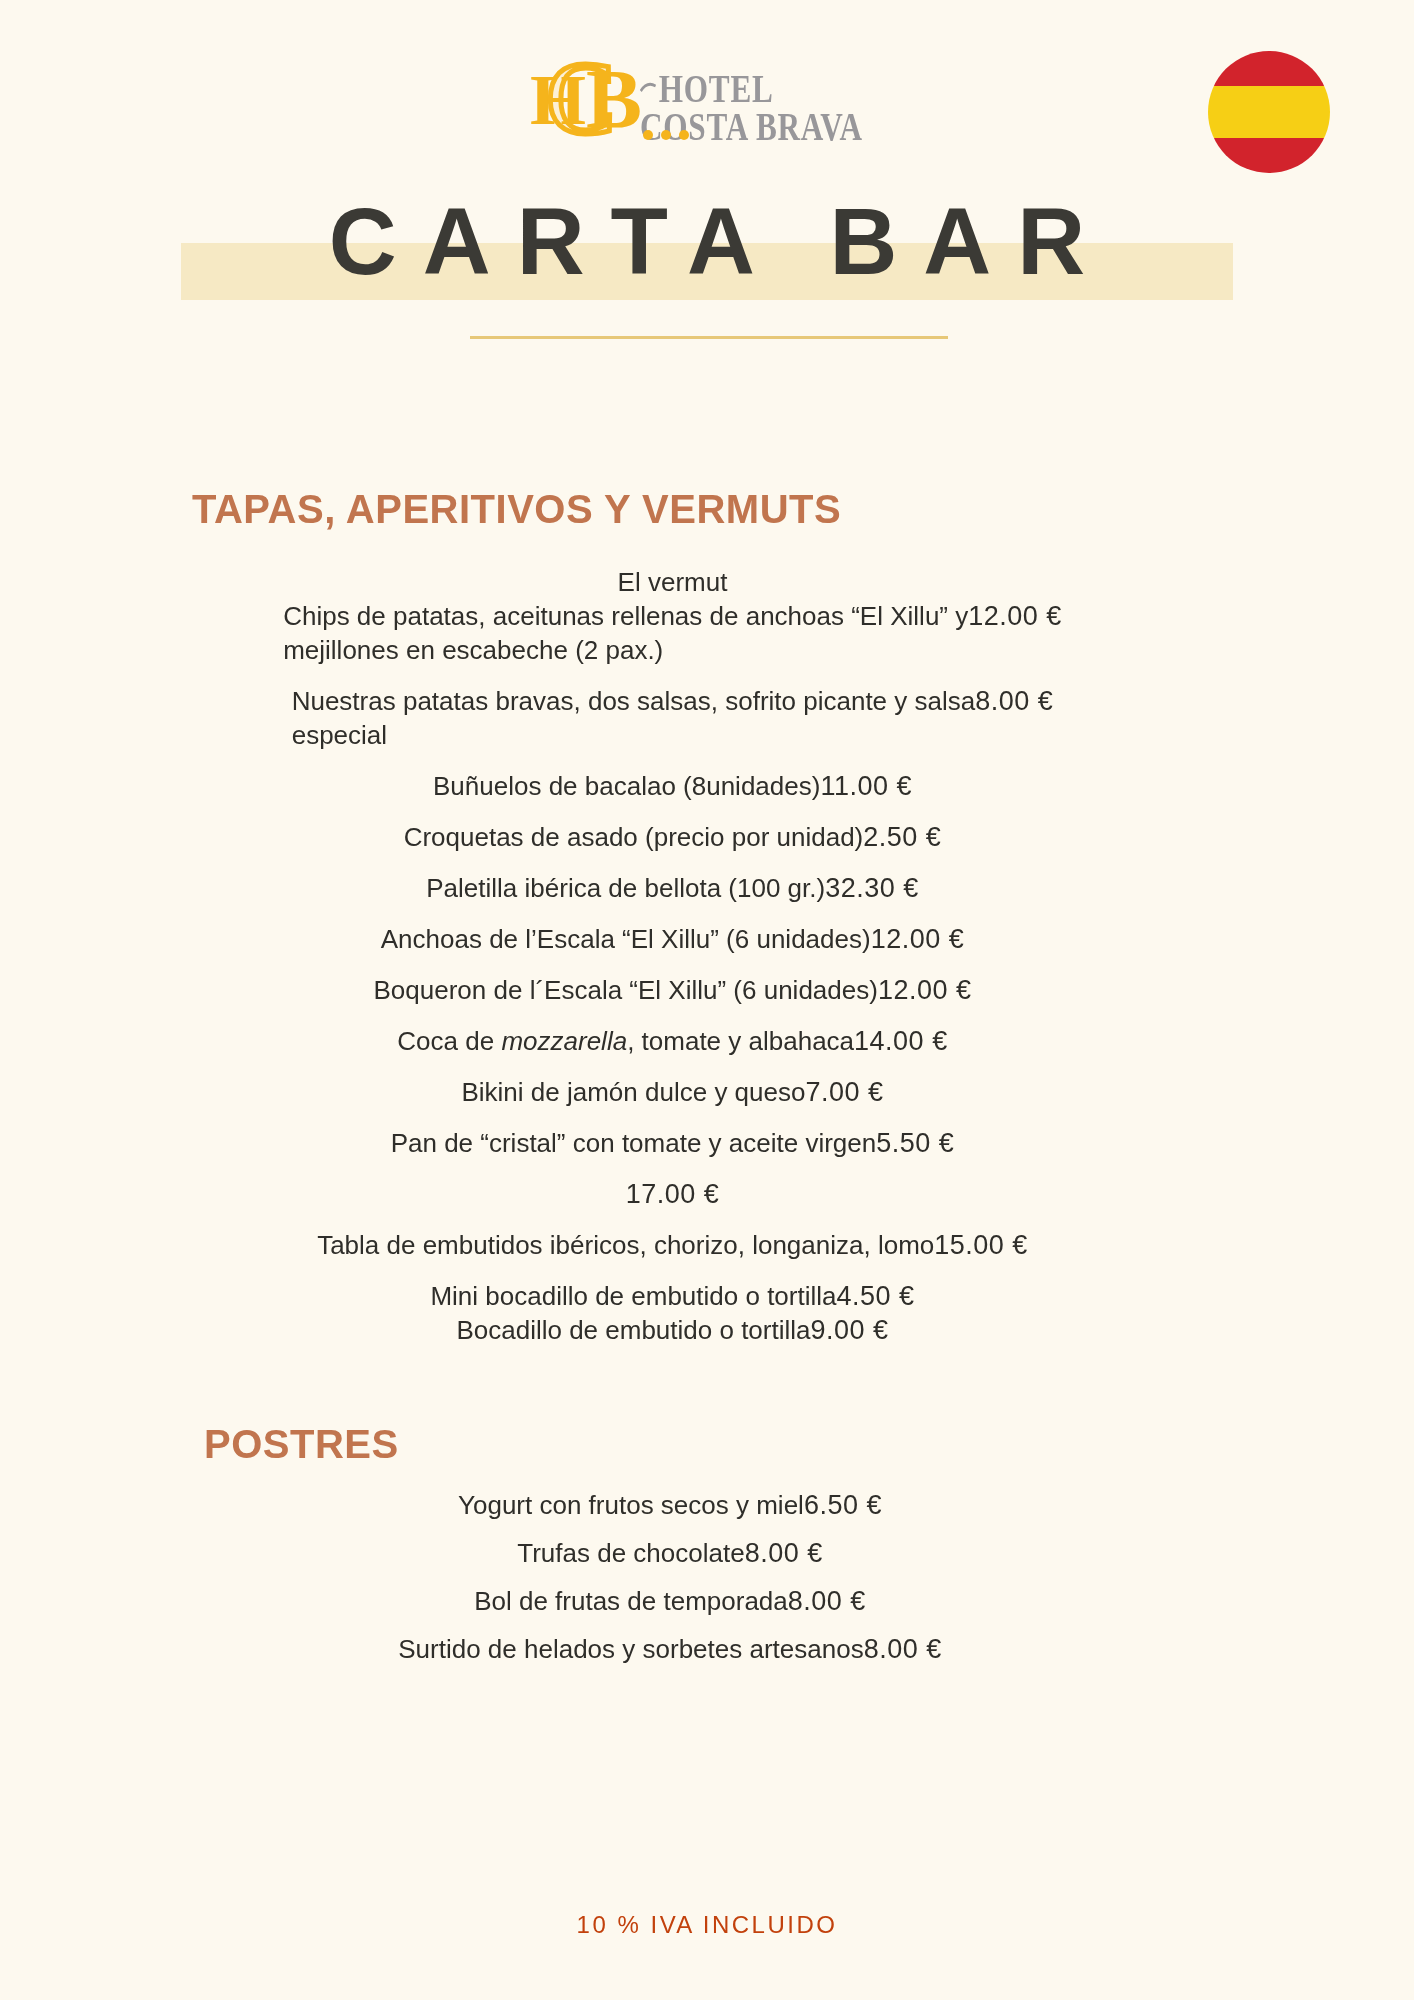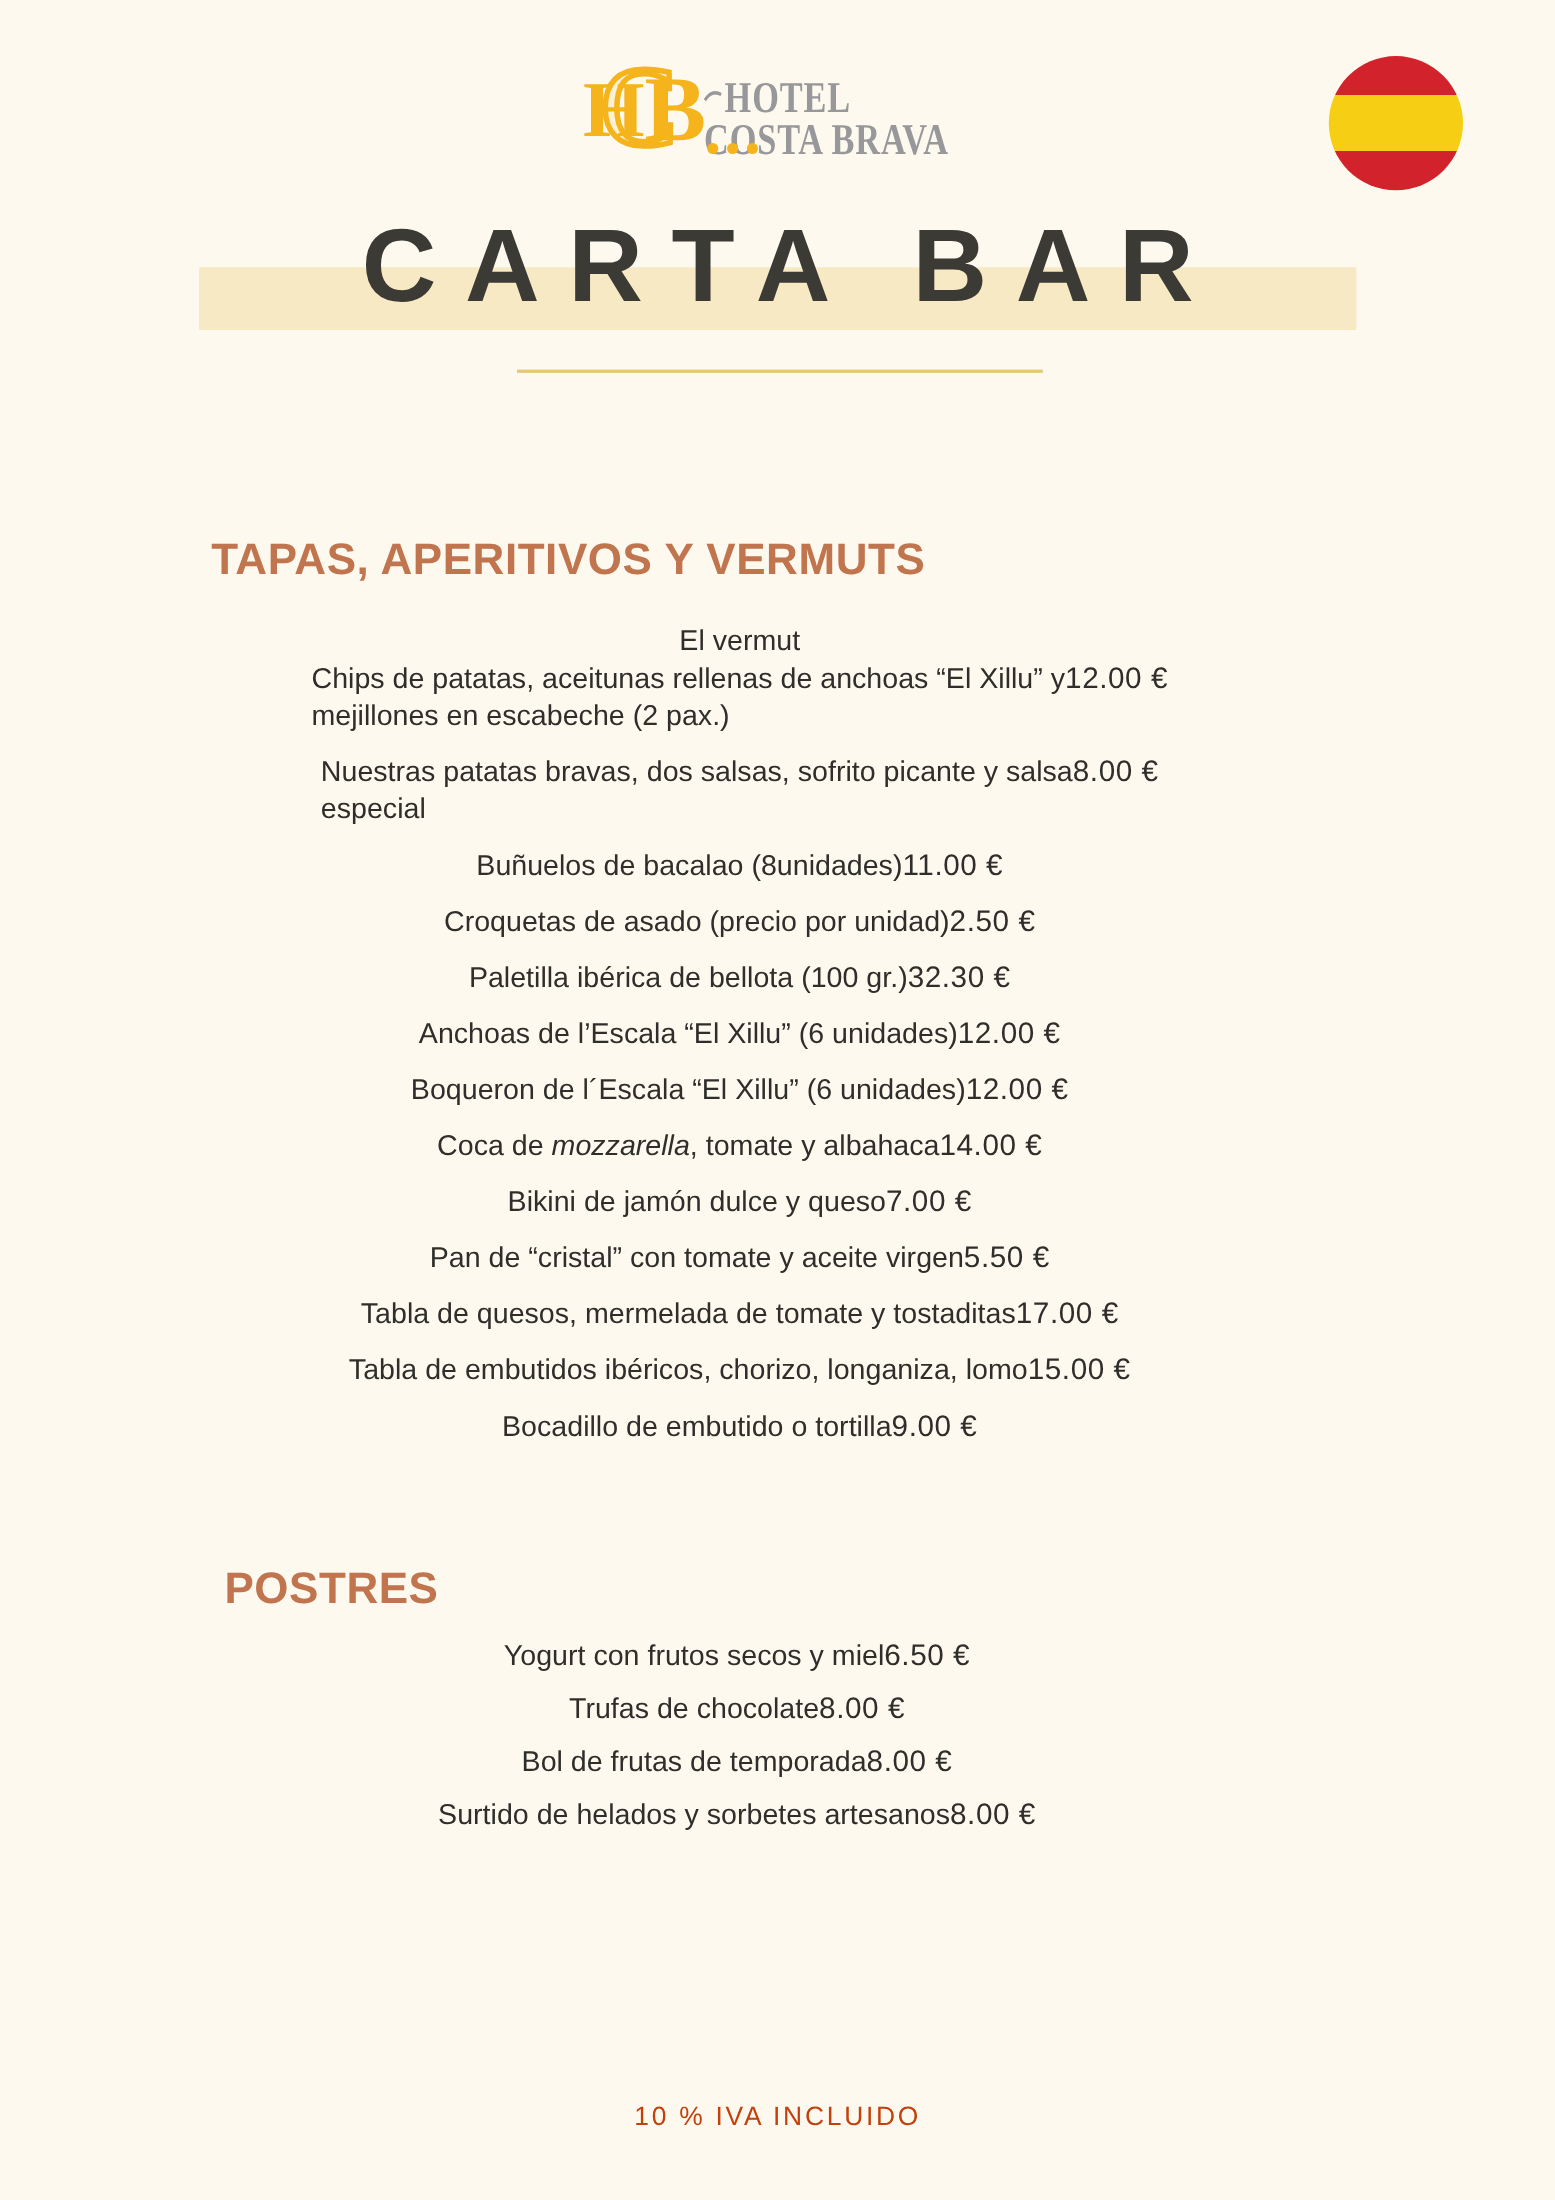--- a/index.html
+++ b/index.html
@@ -129,26 +129,29 @@
           </div>
           <div class="menu-item">
             <div class="item-name">Bikini de jamón dulce y queso</div>
             <div class="item-price">7.00 €</div>
           </div>
           <div class="menu-item">
             <div class="item-name">Pan de “cristal” con tomate y aceite virgen</div>
             <div class="item-price">5.50 €</div>
           </div>
           <div class="menu-item">
-            <div class="item-name">Tabla de quesos, mermelada de tomate y tostaditas</div>
             <div class="item-price">17.00 €</div>
           </div>
           <div class="menu-item">
             <div class="item-name">Tabla de embutidos ibéricos, chorizo, longaniza, lomo</div>
             <div class="item-price">15.00 €</div>
+          </div>
+          <div class="menu-item tight">
+            <div class="item-name">Mini bocadillo de embutido o tortilla</div>
+            <div class="item-price">4.50 €</div>
           </div>
           <div class="menu-item">
             <div class="item-name">Bocadillo de embutido o tortilla</div>
             <div class="item-price">9.00 €</div>
           </div>
         </div>
     </div>
 
     <div class="section section-1">
       <div class="section-heading" style="color: rgb(193, 117, 78);">POSTRES</div>

